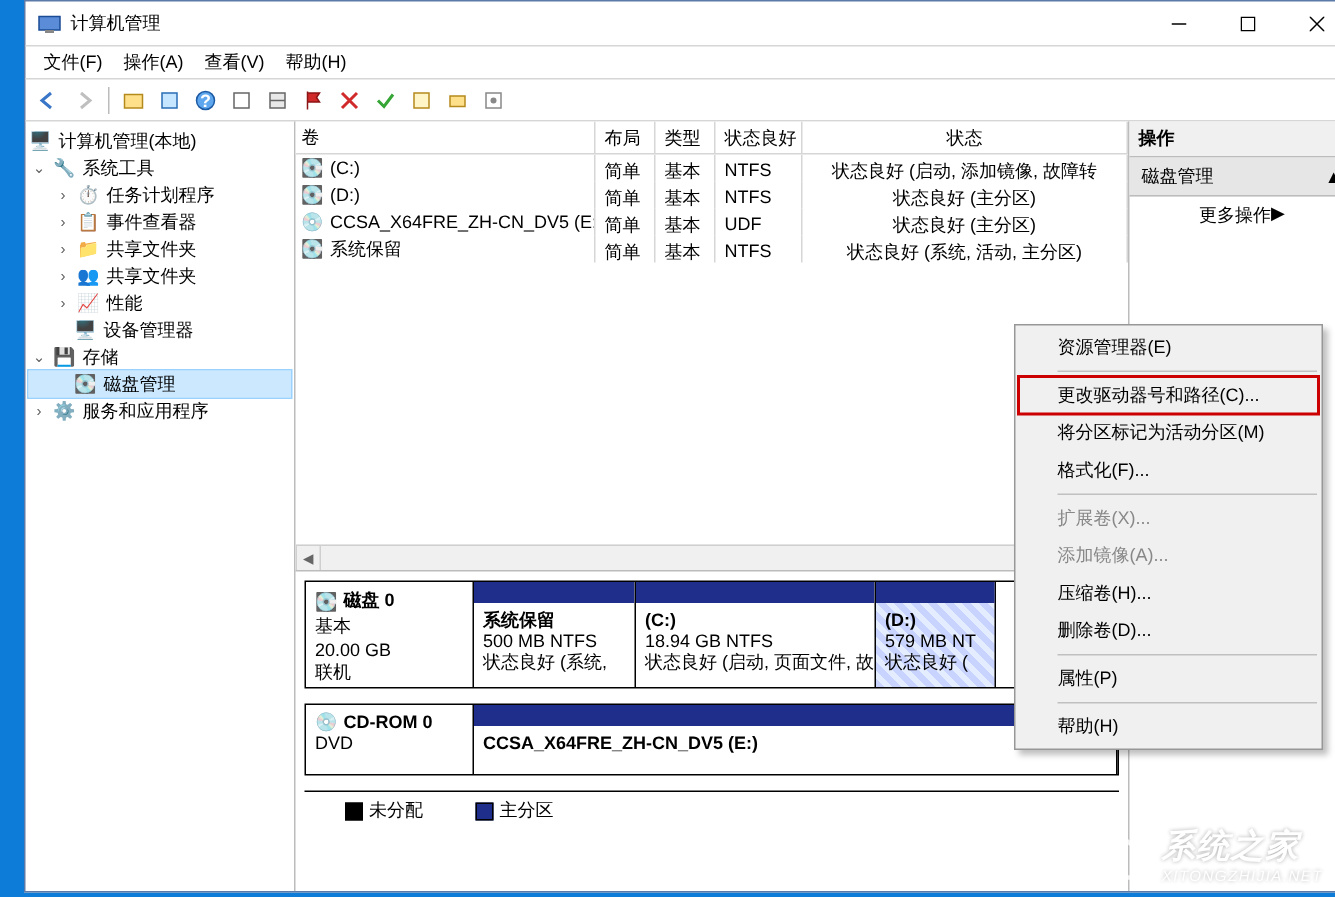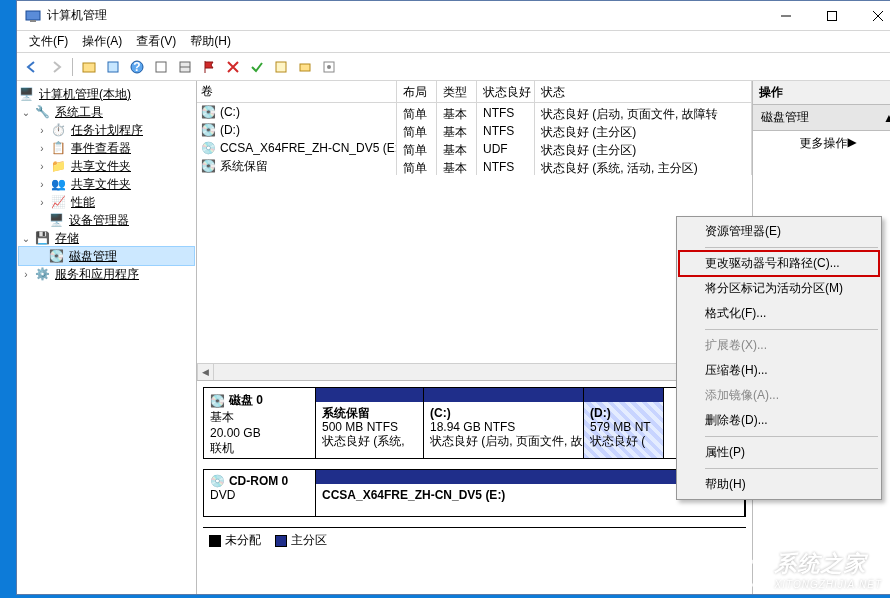--- a/index.html
+++ b/index.html
@@ -14,44 +14,44 @@
     .menu-item { padding: 2px 6px; }
     .toolbar { height: 28px; display: flex; align-items: center; padding: 0 4px; gap: 2px; border-bottom: 1px solid #d6d6d6;}
     .tb-btn { width: 22px; height: 22px; display: flex; align-items: center; justify-content: center; border: 1px solid transparent; }
     .tb-sep { width: 1px; height: 18px; background: #bcbcbc; margin: 0 3px;}
     .content { flex: 1; display: flex; min-height: 0;}
     .tree-pane { width: 180px; border-right: 1px solid #bcbcbc; padding: 4px 2px; overflow-y: auto; overflow-x: hidden;}
     .tree-item { display: flex; align-items: center; gap: 4px; height: 18px; padding: 0 2px; white-space: nowrap; }
     .tree-icon { width: 16px; height: 16px; flex-shrink:0; display:inline-flex;align-items:center;justify-content:center;}
     .tree-toggle { width: 10px; display:inline-flex;justify-content:center; color:#606060; font-size:10px;}
     .tree-item.selected { background: #cce8ff; outline:1px solid #99d1ff;}
-    .tree-label { cursor: default; text-decoration: underline; }
+    .tree-label { cursor: default; }
     .center-pane { flex: 1; display: flex; flex-direction: column; border-right: 1px solid #bcbcbc; min-width:0;}
     .vol-list { height: 300px; border-bottom: 1px solid #bcbcbc; overflow: auto; position:relative;}
     .vol-header-row { display: flex; background: #fff; border-bottom: 1px solid #d6d6d6; height: 22px; position:sticky; top:0;}
     .vol-h, .vol-c { padding: 3px 6px; border-right: 1px solid #d6d6d6; overflow:hidden; white-space:nowrap;}
     .vol-h { color:#000; }
     .vol-row { display: flex; height: 18px; }
     .col-vol { width: 200px; display:flex; gap:4px; align-items:center; padding-left:4px;}
-    .col-lay { width: 40px; } .col-typ { width: 40px; } .col-fs { width: 58px; } .col-stat { flex:1; }
+    .col-lay { width: 40px; } .col-typ { width: 40px; } .col-fs { width: 58px; } .col-stat { flex:1;text-align:center; }
     .hscroll-indicator { position:absolute; bottom:0; left:0; right:0; height:17px; background:#f0f0f0; border-top:1px solid #cfcfcf; display:flex;}
     .hscroll-indicator .arrow { width:17px; border-right:1px solid #cfcfcf;border-left:1px solid #cfcfcf; display:flex;align-items:center;justify-content:center;color:#666;font-size:9px;}
     .disk-map { flex:1; overflow:auto; padding:6px;}
     .disk-row { display:flex; border:1px solid #000; margin-bottom:10px; height:72px;}
     .disk-info { width:112px; border-right:1px solid #000; padding:4px 6px; display:flex; flex-direction:column;}
     .disk-info .nm { font-weight:bold; display:flex; gap:4px; align-items:center;}
     .part-strip { flex:1; display:flex;}
     .part { border-right:1px solid #000; padding:4px 6px; position:relative; overflow:hidden; white-space:nowrap;}
     .part .band { position:absolute; top:0; left:0; right:0; height:14px; background:#1f2e8a;}
     .part-inner { position:relative; margin-top:14px; line-height:14px;}
     .part .nm { font-weight:bold;}
     .part.highlight .band { background:#1f2e8a; outline:3px solid #1f2e8a; outline-offset:-3px; }
     .part.highlight { background:repeating-linear-gradient(45deg,#c8d4ff 0 4px,#e4ecff 4px 8px);}
     .legend { border-top:1px solid #000; padding:4px 6px; display:flex; gap:14px;}
-    .legend-item { display:flex; gap:4px; align-items:center;}
+    .legend-item { display:flex; gap:4px; align-items:center;margin-left:21px;}
     .sw { width:12px; height:12px; border:1px solid #000;}
     .right-pane { width: 150px; display:flex; flex-direction:column;}
     .rp-header { background:#f0f0f0; border-bottom:1px solid #bcbcbc; padding:3px 6px; font-weight:bold;}
     .rp-section { background:#e6e6e6; border-bottom:1px solid #bcbcbc; padding:4px 8px; display:flex; justify-content:space-between; align-items:center;}
     .rp-item { padding:4px 20px; display:flex; justify-content:center;}
     .context-menu { position:absolute; left:676px; top:216px; width:206px; background:#f0f0f0; border:1px solid #979797; box-shadow:3px 3px 4px rgba(0,0,0,0.25); padding:2px;}
     .cm-item { padding:4px 22px 4px 26px; }
     .cm-item.disabled { color:#888;}
     .cm-sep { height:1px; background:#c0c0c0; margin:3px 1px 3px 26px;}
     .cm-item.highlight { outline:2px solid #c00; outline-offset:-1px;}
@@ -235,21 +235,21 @@
         </div>
         <div id="vol-rows">
             <div class="vol-row">
               <div class="vol-c col-vol">
                 <span>💽</span>
                 <span>(C:)</span>
               </div>
               <div class="vol-c col-lay">简单</div>
               <div class="vol-c col-typ">基本</div>
               <div class="vol-c col-fs">NTFS</div>
-              <div class="vol-c col-stat">状态良好 (启动, 页面文件, 故障转</div>
+              <div class="vol-c col-stat">状态良好 (启动, 添加镜像, 故障转</div>
             </div>
             <div class="vol-row">
               <div class="vol-c col-vol">
                 <span>💽</span>
                 <span>(D:)</span>
               </div>
               <div class="vol-c col-lay">简单</div>
               <div class="vol-c col-typ">基本</div>
               <div class="vol-c col-fs">NTFS</div>
               <div class="vol-c col-stat">状态良好 (主分区)</div>
@@ -365,22 +365,22 @@
 </div>
 
 <div class="context-menu">
   <div class="cm-item">资源管理器(E)</div>
   <div class="cm-sep"></div>
   <div class="cm-item highlight">更改驱动器号和路径(C)...</div>
   <div class="cm-item">将分区标记为活动分区(M)</div>
   <div class="cm-item">格式化(F)...</div>
   <div class="cm-sep"></div>
   <div class="cm-item disabled">扩展卷(X)...</div>
+  <div class="cm-item disabled">添加镜像(A)...</div>
   <div class="cm-item">压缩卷(H)...</div>
-  <div class="cm-item disabled">添加镜像(A)...</div>
   <div class="cm-item">删除卷(D)...</div>
   <div class="cm-sep"></div>
   <div class="cm-item">属性(P)</div>
   <div class="cm-sep"></div>
   <div class="cm-item">帮助(H)</div>
 </div>
 
 <div class="watermark">
   <svg width="40" height="34">
       <path d="M4 18 L20 6 L36 18 V32 H4 Z" fill="none" stroke="#fff" stroke-width="3"></path>

